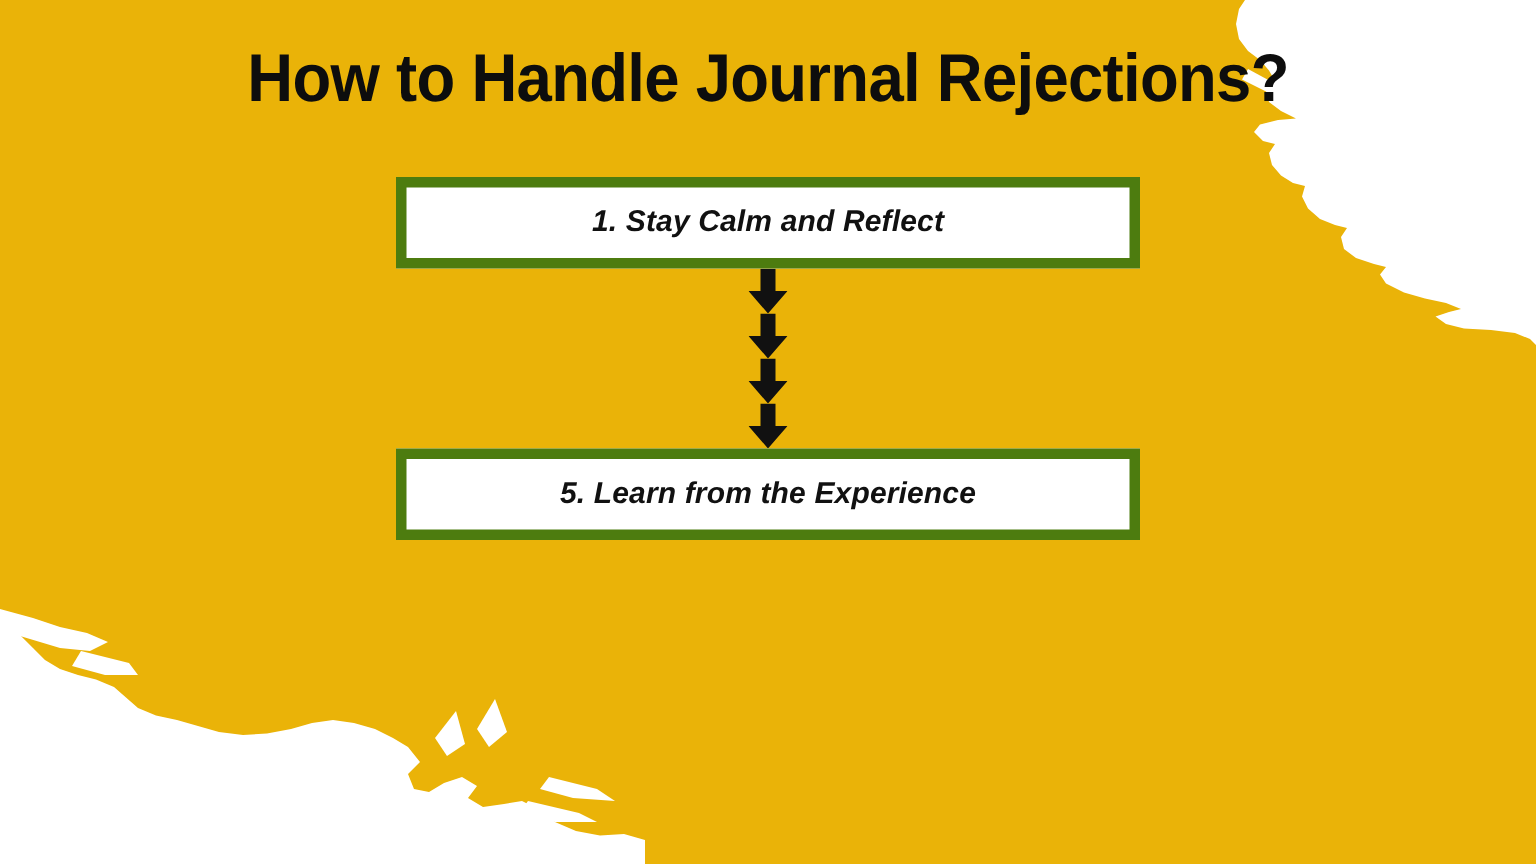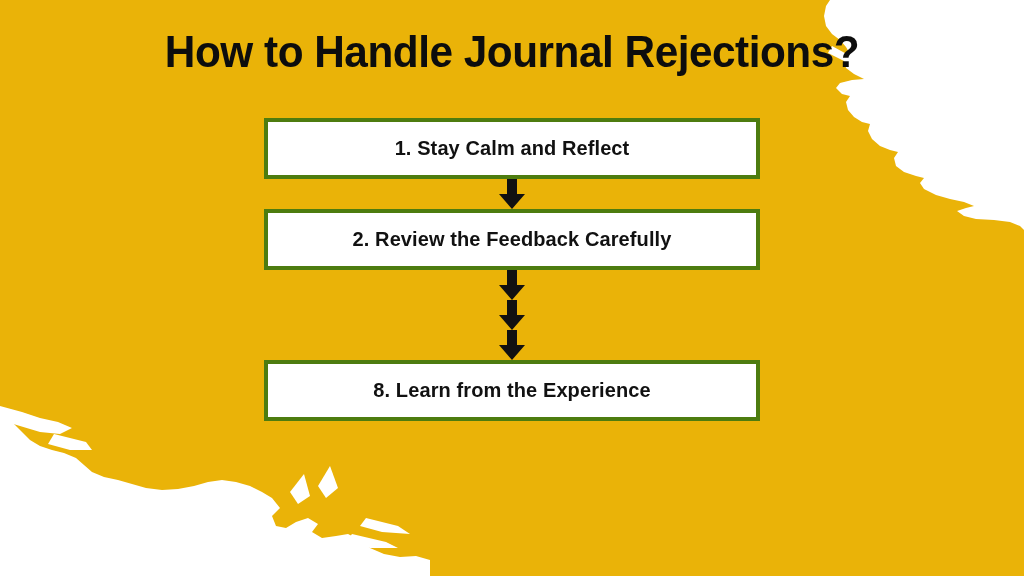--- a/index.html
+++ b/index.html
@@ -70,24 +70,25 @@
     top: 118px;
     width: 496px;
     z-index: 4;
   }
 
   .step-box {
     position: relative;
     width: 496px;
     height: 61px;
     background: #FFFFFF;
-    border: 4px solid #4d7c0f;
+    border: 7px solid #4d7c0f;
     display: flex;
     align-items: center;
     justify-content: center;
+    font-style: italic;
   }
 
   .step-label {
     font-family: "Liberation Sans", sans-serif;
     font-size: 20px;
     font-weight: 700;
     color: #111111;
     letter-spacing: 0.1px;
     white-space: nowrap;
     padding: 0 8px;
@@ -158,23 +159,20 @@
     </div>
 
     <div class="connector">
       <span>
         <svg width="26" height="30" viewBox="0 0 26 30" aria-hidden="true">
           <path fill="#111111" d="M8,0 L18,0 L18,15 L26,15 L13,30 L0,15 L8,15 Z"></path>
         </svg>
       </span>
     </div>
 
-    <div class="step-box" data-index="1">
-      <span class="step-label">2. Review the Feedback Carefully</span>
-    </div>
 
     <div class="connector">
       <span>
         <svg width="26" height="30" viewBox="0 0 26 30" aria-hidden="true">
           <path fill="#111111" d="M8,0 L18,0 L18,15 L26,15 L13,30 L0,15 L8,15 Z"></path>
         </svg>
       </span>
     </div>
 
 
@@ -189,17 +187,17 @@
 
     <div class="connector">
       <span>
         <svg width="26" height="30" viewBox="0 0 26 30" aria-hidden="true">
           <path fill="#111111" d="M8,0 L18,0 L18,15 L26,15 L13,30 L0,15 L8,15 Z"></path>
         </svg>
       </span>
     </div>
 
     <div class="step-box" data-index="4">
-      <span class="step-label">8. Learn from the Experience</span>
+      <span class="step-label">5. Learn from the Experience</span>
     </div>
 
   </div>
 </div>
 
 </body></html>

